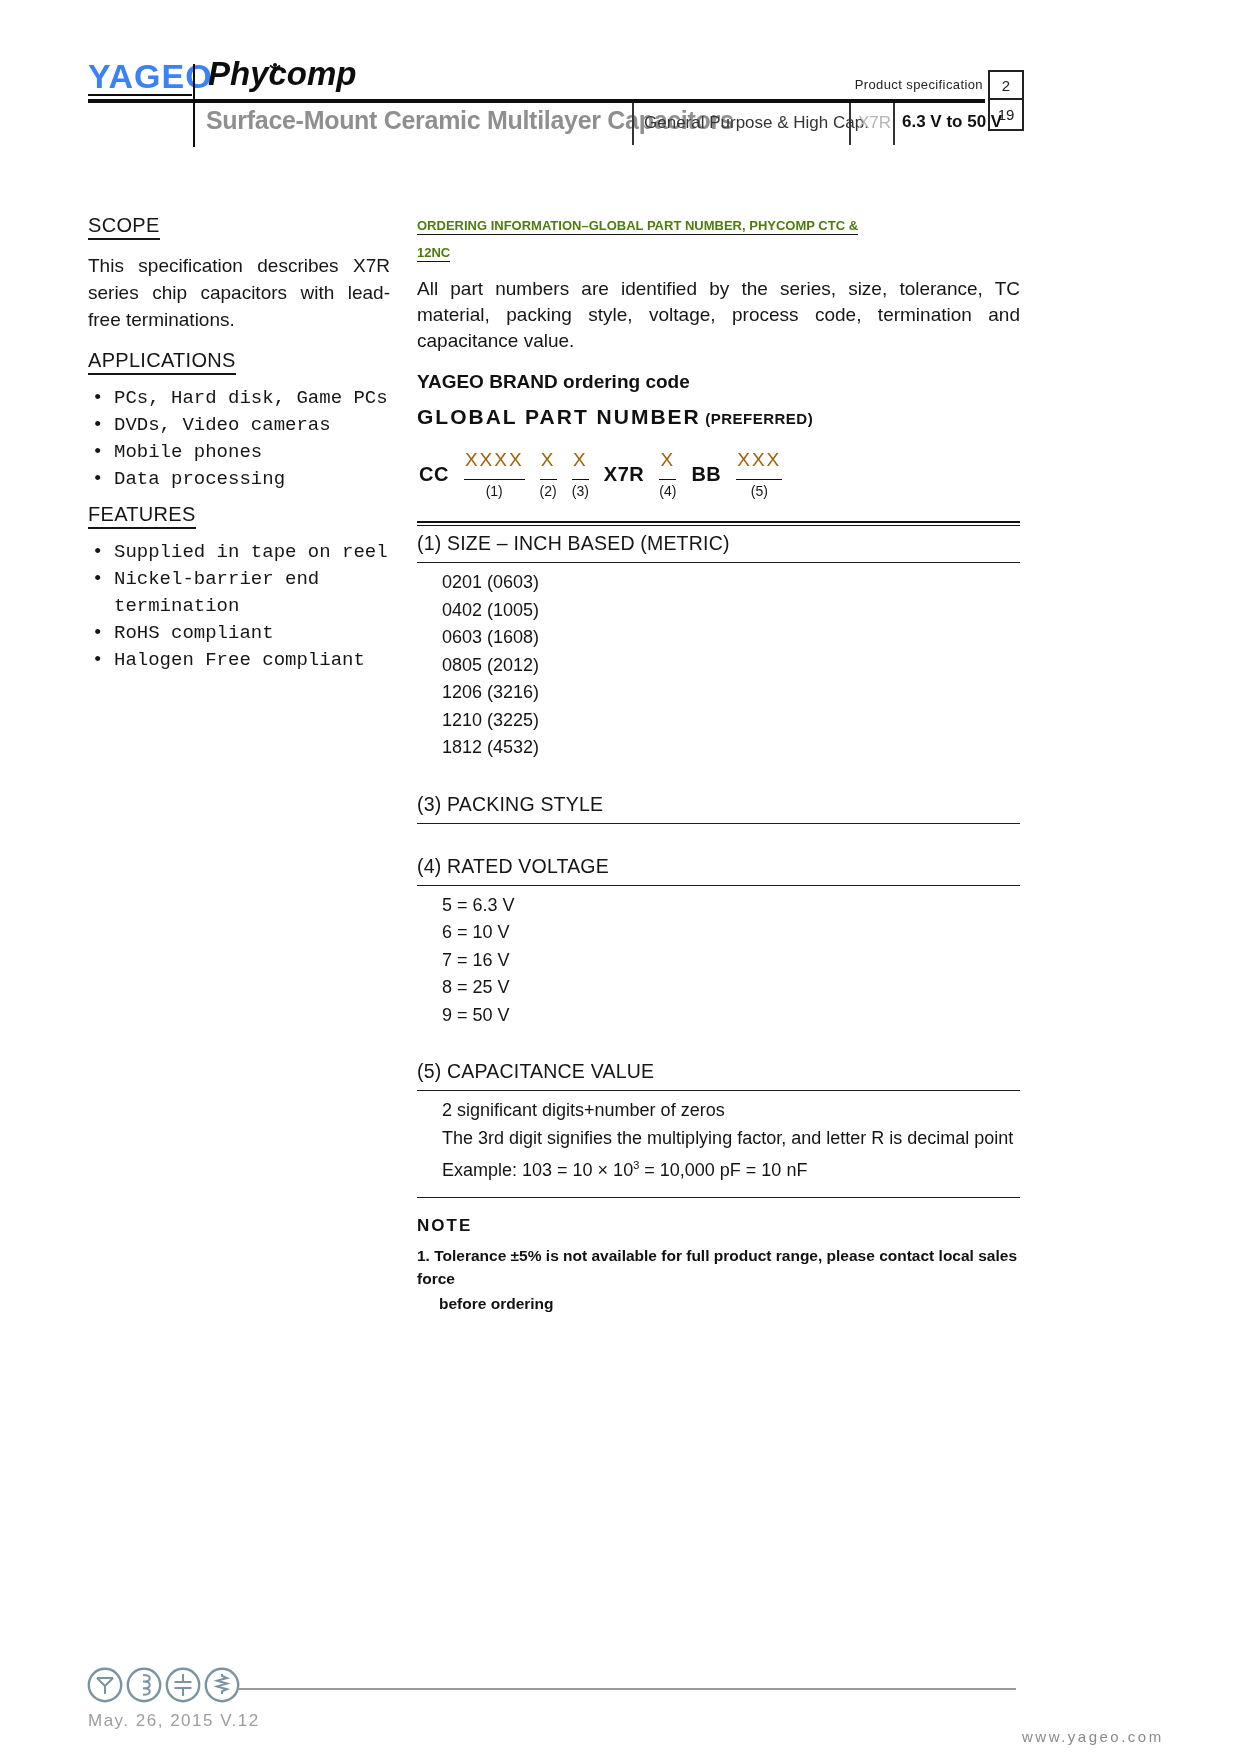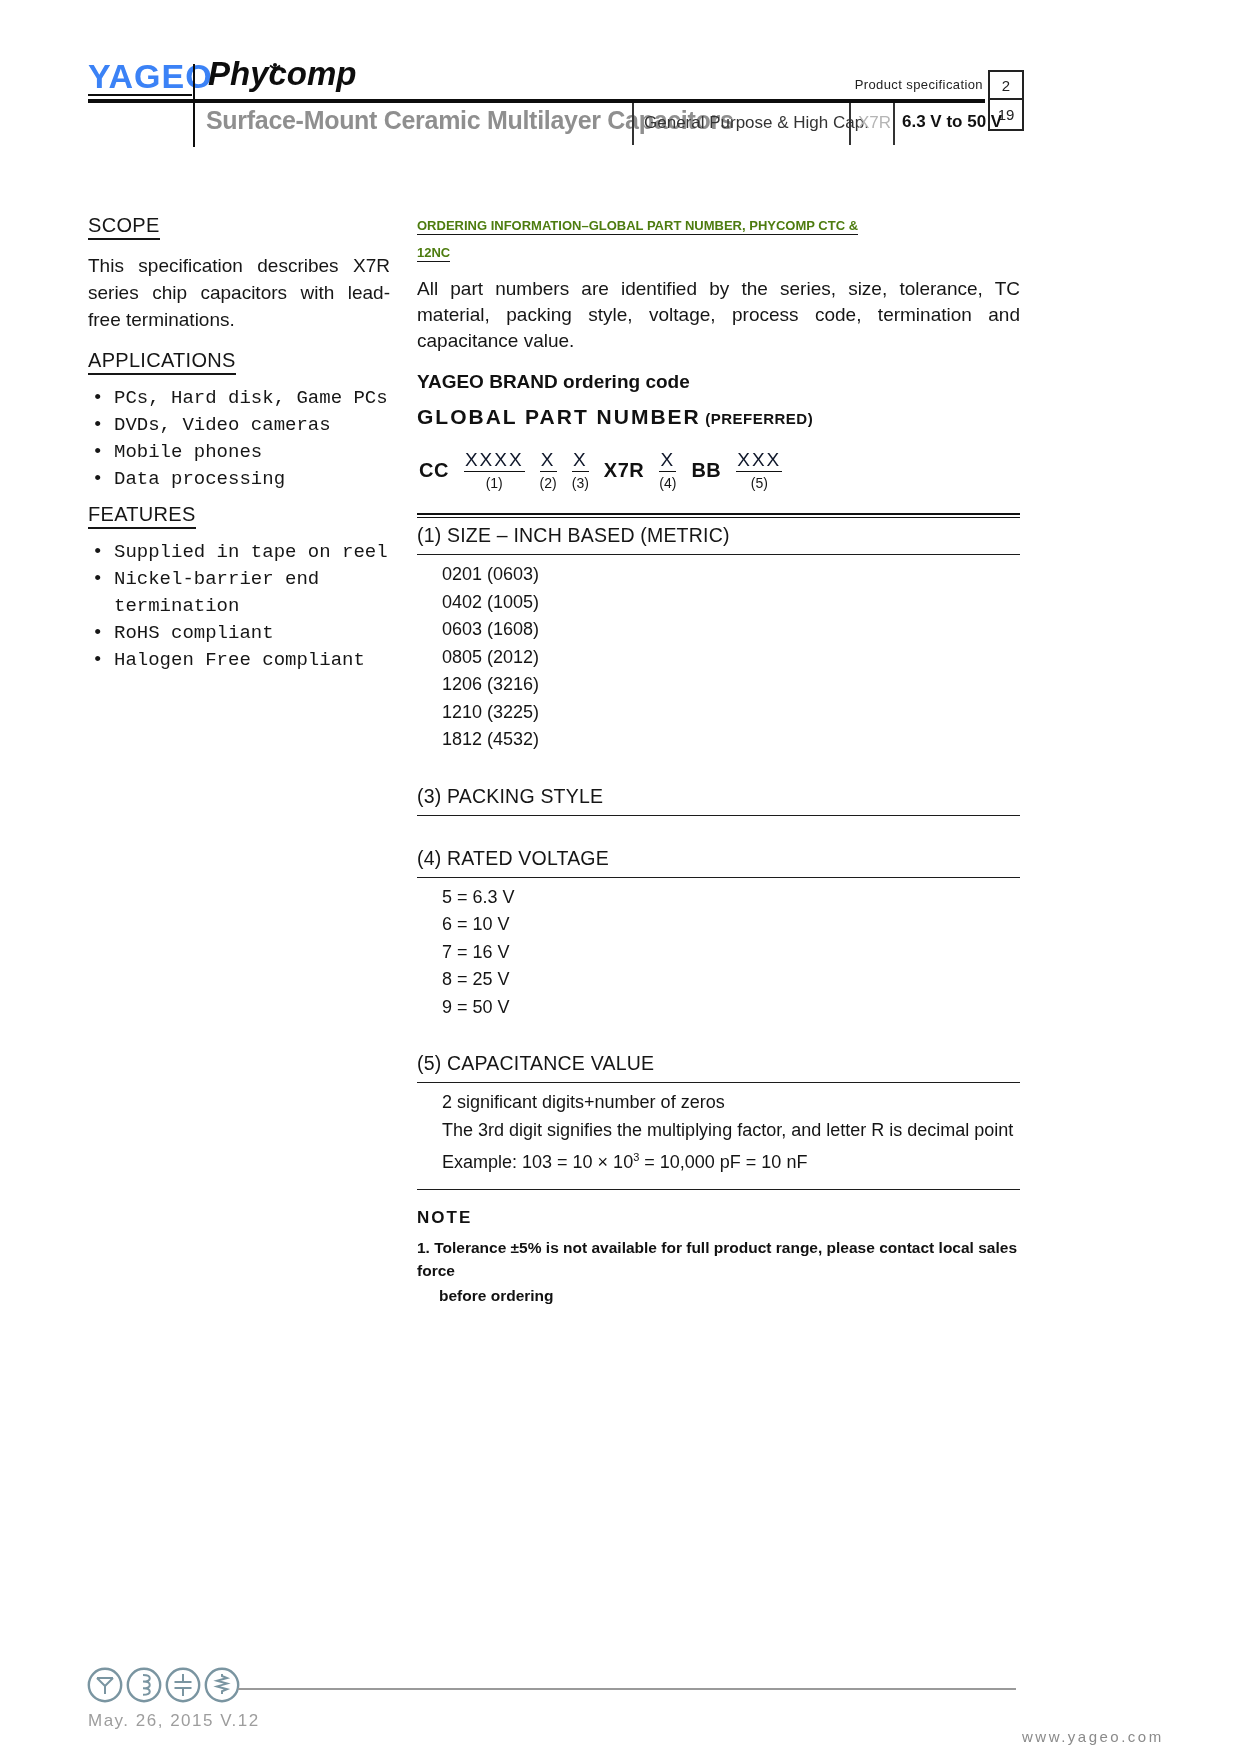--- a/index.html
+++ b/index.html
@@ -39,21 +39,21 @@
   .ord-heading { font-size:13px; line-height:27px; letter-spacing:0; color:#4d7c0f;font-weight:bold; }
   .ord-heading span { border-bottom:1.5px solid #161616; padding-bottom:1px; }
   .ord-intro { margin-top:10px; font-size:19px; line-height:26px; text-align:justify; color:#161616; }
   .brand-code { margin-top:17px; font-size:19px; font-weight:700; color:#111; }
   .gpn-row { margin-top:12px; }
   .gpn-main { font-size:21px; font-weight:700; letter-spacing:2px; color:#111; }
   .gpn-note { font-size:15px; font-weight:700; letter-spacing:0.5px; color:#111; }
   .pn-row { margin-top:20px; display:flex; align-items:center; gap:15px; padding-left:2px; }
   .pn-group { display:flex; flex-direction:column; align-items:center; }
   .pn-fixed { font-size:20px; font-weight:700; letter-spacing:0.5px; color:#111; }
-  .pn-x { font-size:19px; letter-spacing:2px; color:#0f172a; border-bottom:1.5px solid #111; padding:0 1px 0px 1px; }
+  .pn-x { font-size:19px; letter-spacing:2px; color:#a16207; border-bottom:1.5px solid #111; padding:0 1px 8px 1px; }
   .pn-label { margin-top:3px; font-size:14px; color:#161616; }
   .double-rule { margin-top:22px; height:5px; border-top:2.5px solid #111; border-bottom:1px solid #111; }
   .ord-section h3 { font-size:19.5px; font-weight:400; letter-spacing:0.2px; color:#161616;
                     padding:7px 0 7px 0; border-bottom:1.5px solid #1c1c1c; }
   .ord-section { margin-top:0; }
   .ord-section + .ord-section { margin-top:24px; }
   .sec1 h3 { padding-top:6px; }
   ul.sec-items { list-style:none; padding:6px 0 0 25px; }
   ul.sec-items li { font-size:18px; line-height:27.5px; color:#141414; }
   ul.sec-items sup { font-size:11px; }

